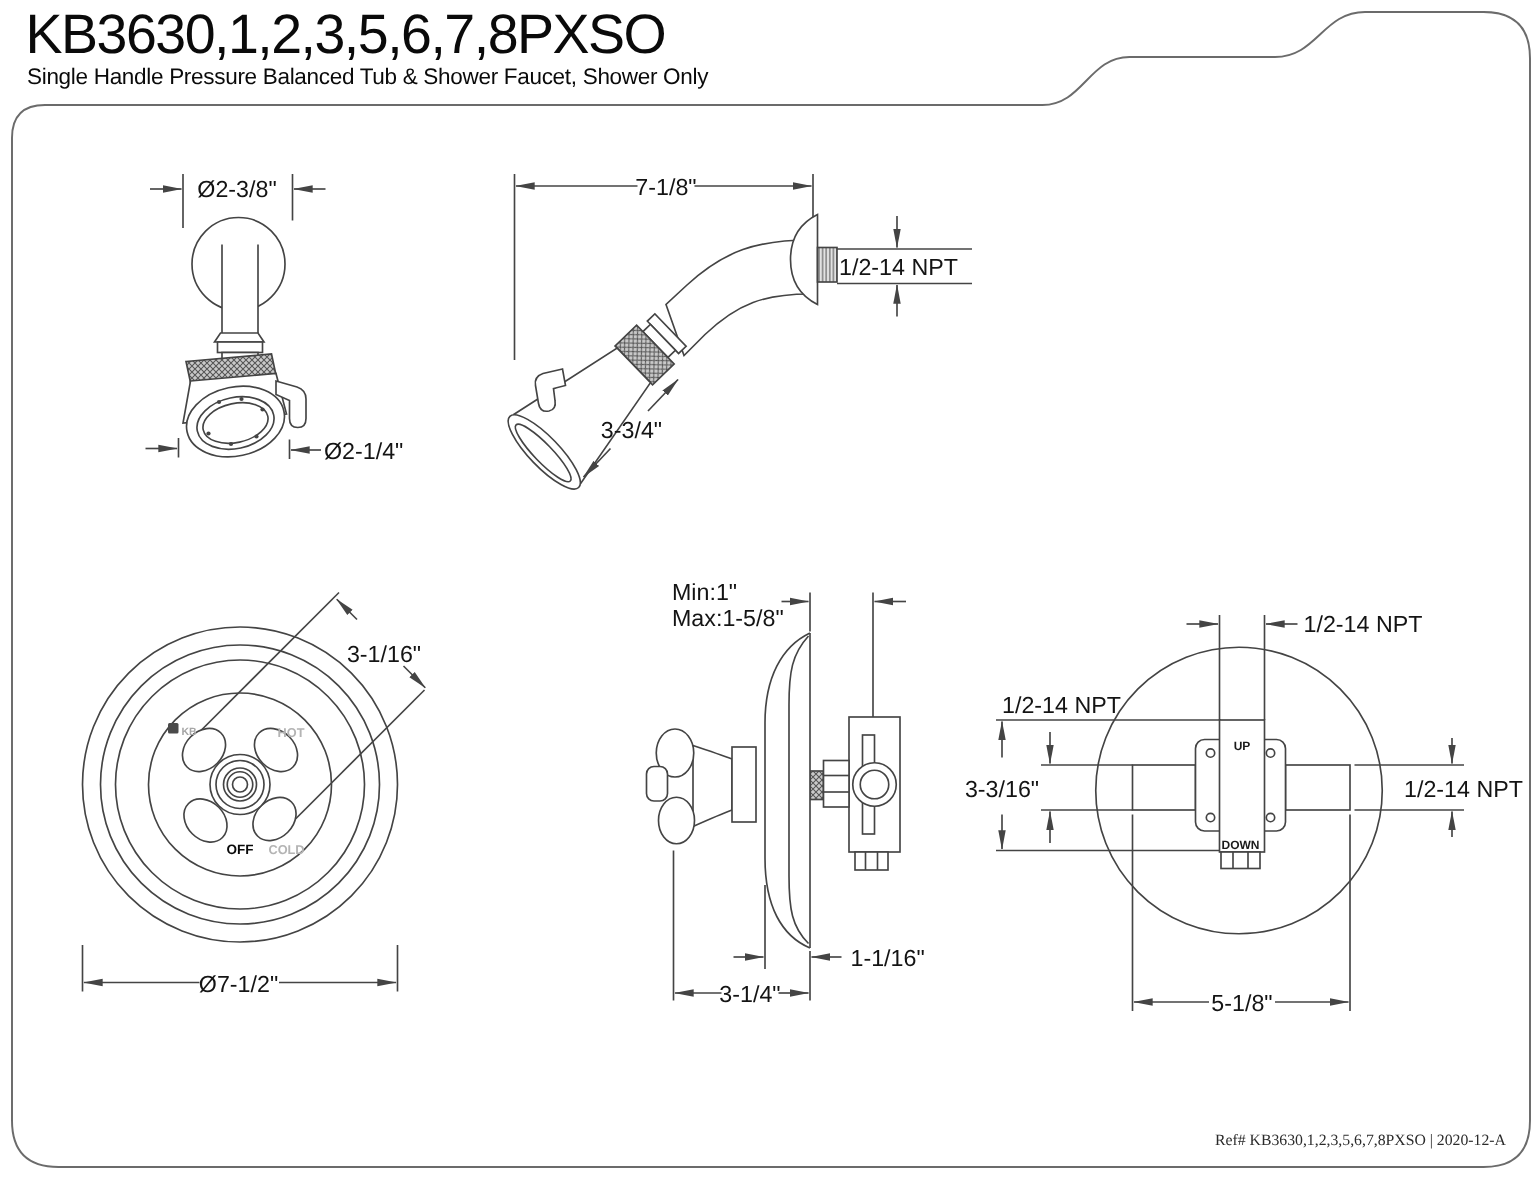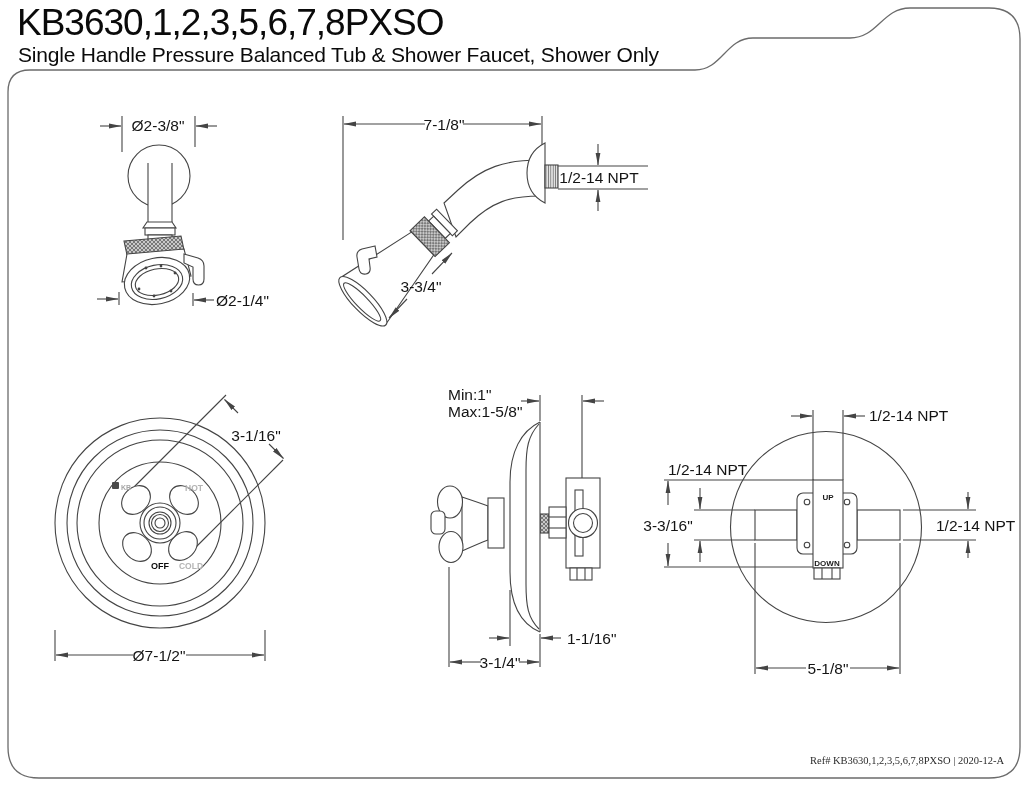--- a/index.html
+++ b/index.html
@@ -1,20 +1,20 @@
 <!DOCTYPE html>
 <html><head>
 <meta charset="utf-8">
 <style>
   html,body{margin:0;padding:0;background:#fff;}
   .page{position:relative;width:1024px;height:788px;background:#ffffff;overflow:hidden;
         font-family:"Liberation Sans",sans-serif;}
   .title{position:absolute;left:17px;top:2px;font-size:37px;font-weight:500;color:#0a0a0a;
          letter-spacing:-1px;white-space:nowrap;}
-  .subtitle{position:absolute;left:18px;top:43px;font-size:21px;font-weight:400;color:#0a0a0a;
+  .subtitle{position:absolute;left:18px;top:43px;font-size:15px;font-weight:400;color:#0a0a0a;
          letter-spacing:-0.2px;white-space:nowrap;}
   .refline{position:absolute;right:20px;top:755px;font-size:10.5px;color:#2b2b2b;white-space:nowrap;font-family:Liberation Serif, serif;}
   svg.sheet{position:absolute;left:0;top:0;}
   .ln{fill:none;stroke:#444;stroke-width:1.1;}
   .lnf{fill:#ffffff;stroke:#444;stroke-width:1.1;}
   .dim{font-family:"Liberation Sans",sans-serif;font-size:15.5px;fill:#141414;}
   .tinyb{font-family:"Liberation Sans",sans-serif;font-size:8px;font-weight:bold;fill:#1a1a1a;}
   .offlbl{font-family:"Liberation Sans",sans-serif;font-size:9px;font-weight:bold;fill:#0a0a0a;}
   .mutedlbl{font-family:"Liberation Sans",sans-serif;font-size:8.5px;font-weight:bold;fill:#b4b4b4;}
   .kblbl{font-family:"Liberation Sans",sans-serif;font-size:7px;font-weight:bold;fill:#a6a6a6;}

